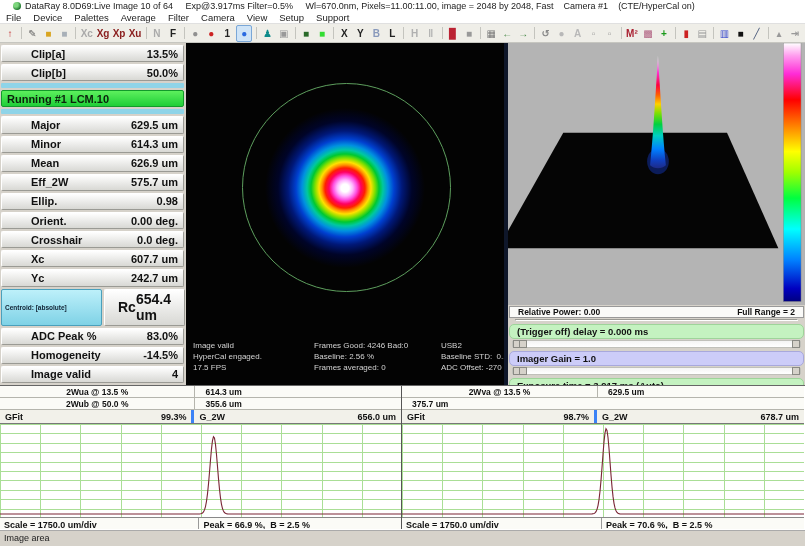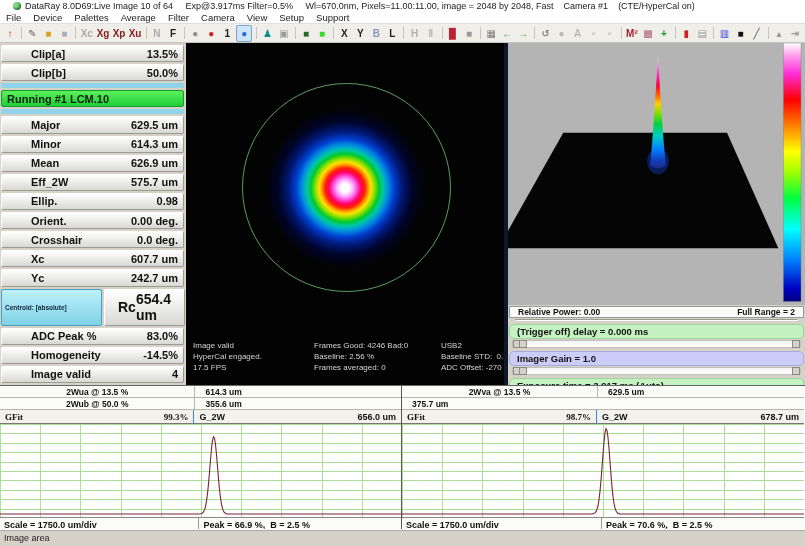--- a/index.html
+++ b/index.html
@@ -76,21 +76,21 @@
   #half-left{border-right:1px solid #555;}
   .prow{flex:0 0 11px;display:flex;background:#fbfbf7;border-bottom:1px solid #b5b5ad;font-size:8.5px;
         font-weight:bold;color:#111;}
   .prow .pcell-l{flex:0 0 48.5%;display:flex;justify-content:center;align-items:center;
         border-right:1px solid #b5b5ad;white-space:pre;}
   .prow .pcell-r{flex:1;display:flex;align-items:center;padding-left:10px;white-space:pre;}
   .gfit-row{flex:0 0 13px;display:flex;background:#f2f1ea;border-bottom:1px solid #777;font-size:9px;
         font-weight:bold;color:#111;}
   .gfit-row .gcell{display:flex;align-items:center;justify-content:space-between;padding:0 5px;
         box-sizing:border-box;}
-  .gfit-row .gcell.a{flex:0 0 48.5%;border-right:1px solid #3b82f6;font-family:Liberation Serif, serif;}
+  .gfit-row .gcell.a{flex:0 0 48.5%;border-right:3px solid #3b82f6;}
   .gfit-row .gcell.b{flex:1;}
   .plot{flex:0 0 93px;position:relative;background:
         repeating-linear-gradient(to right,#aade96 0 1px,transparent 1px 40.2px),
         repeating-linear-gradient(to bottom,#aade96 0 1px,transparent 1px 9.4px),#fff;
         border-bottom:1px solid #888;}
   .plot svg{position:absolute;left:0;top:0;width:100%;height:100%;}
   .scale-row{flex:0 0 13px;display:flex;background:#fbfbf7;font-size:9px;font-weight:bold;color:#111;}
   .scale-row .scell-l{flex:0 0 48.5%;display:flex;align-items:center;padding-left:4px;
         border-right:1px solid #999;white-space:pre;}
   .scale-row .scell-r{flex:1;display:flex;align-items:center;padding-left:4px;white-space:pre;}

